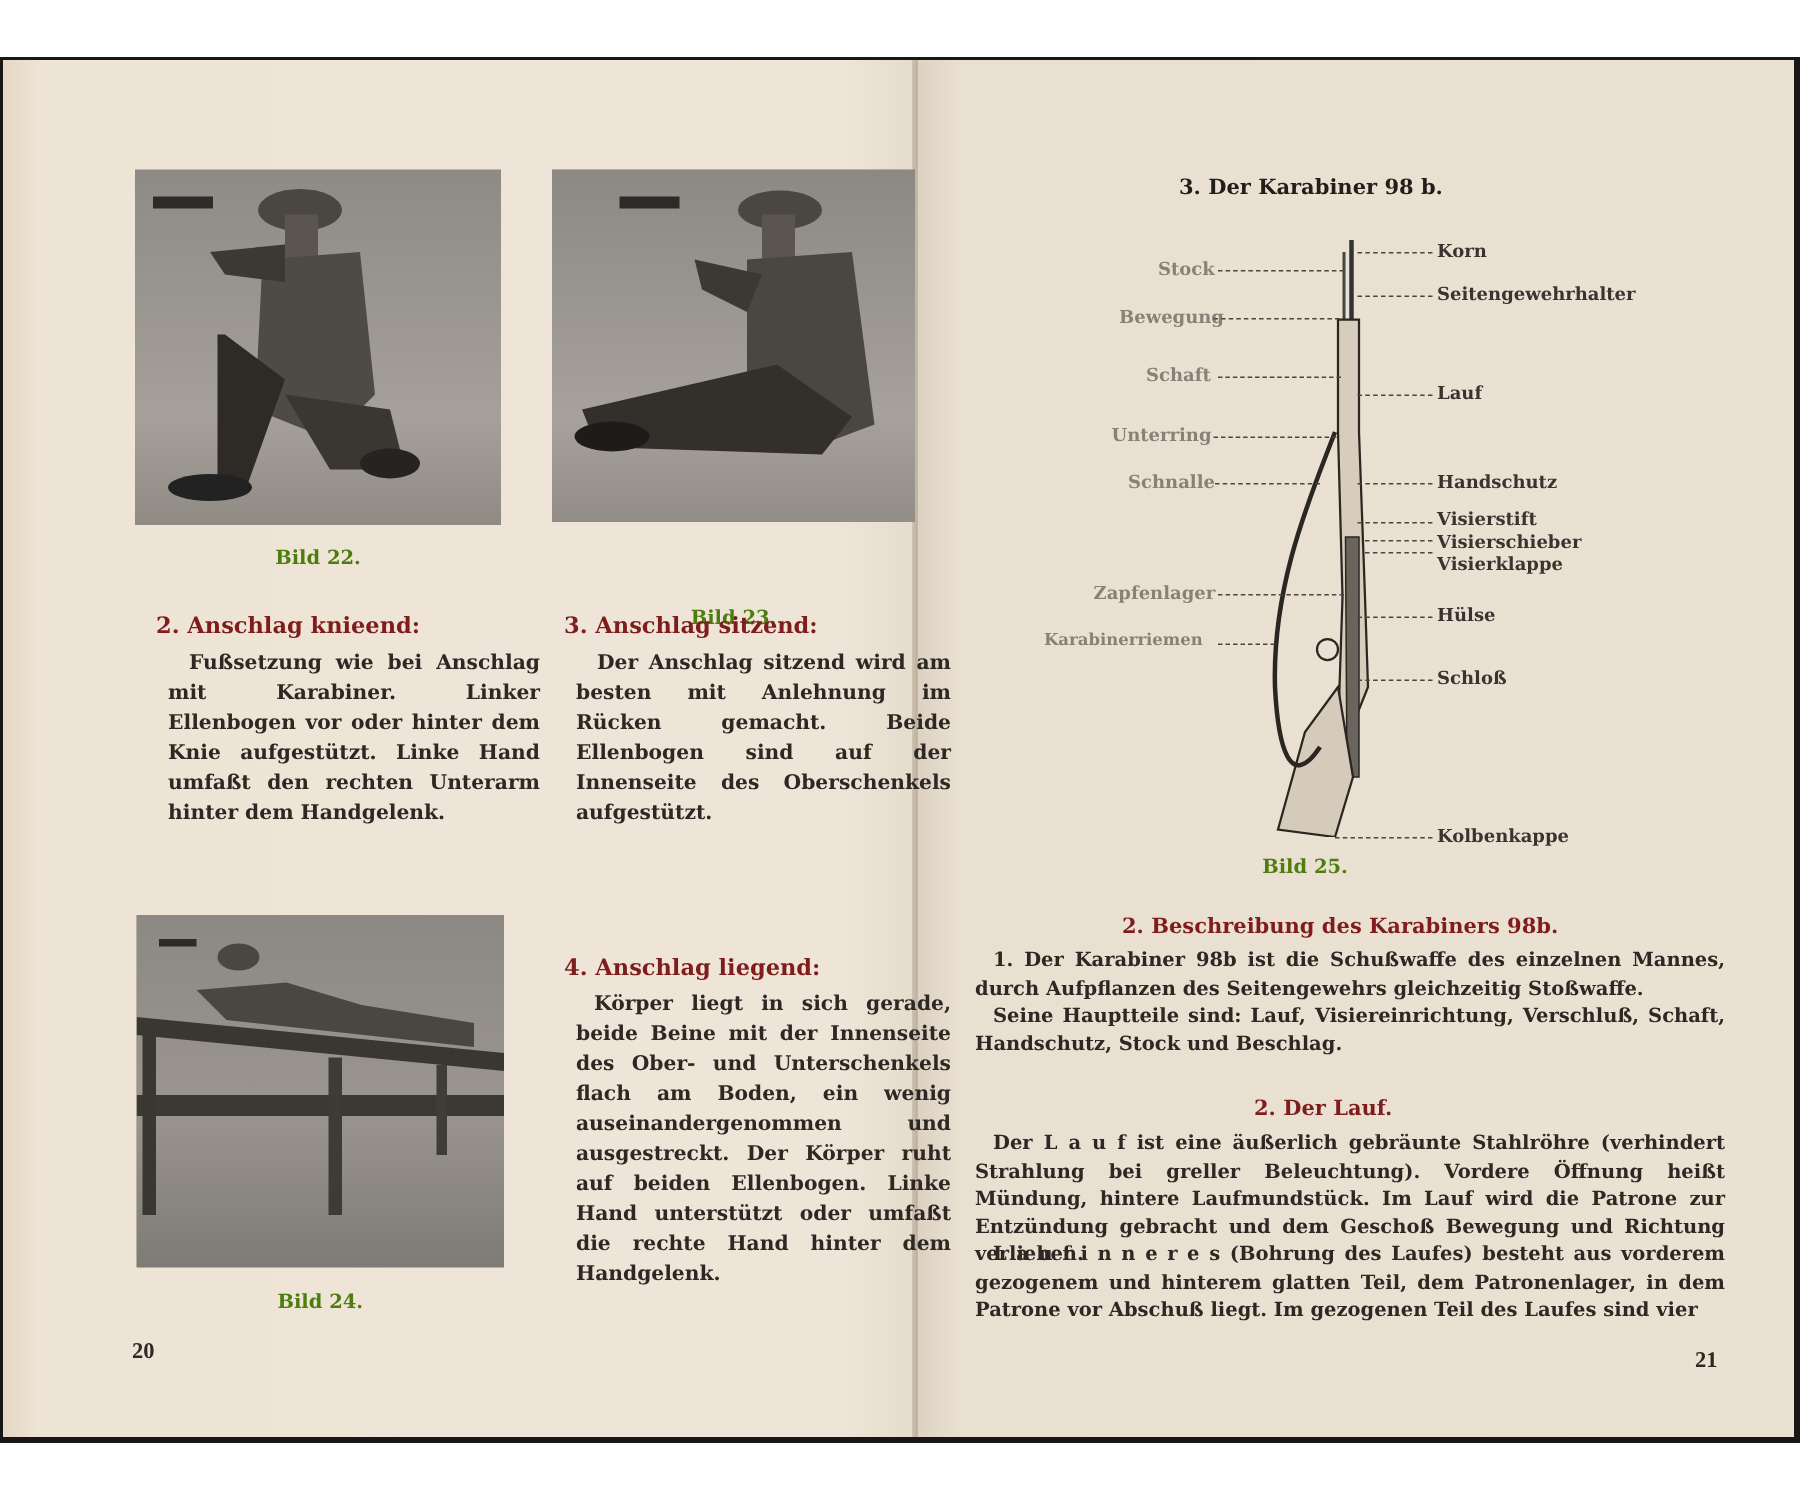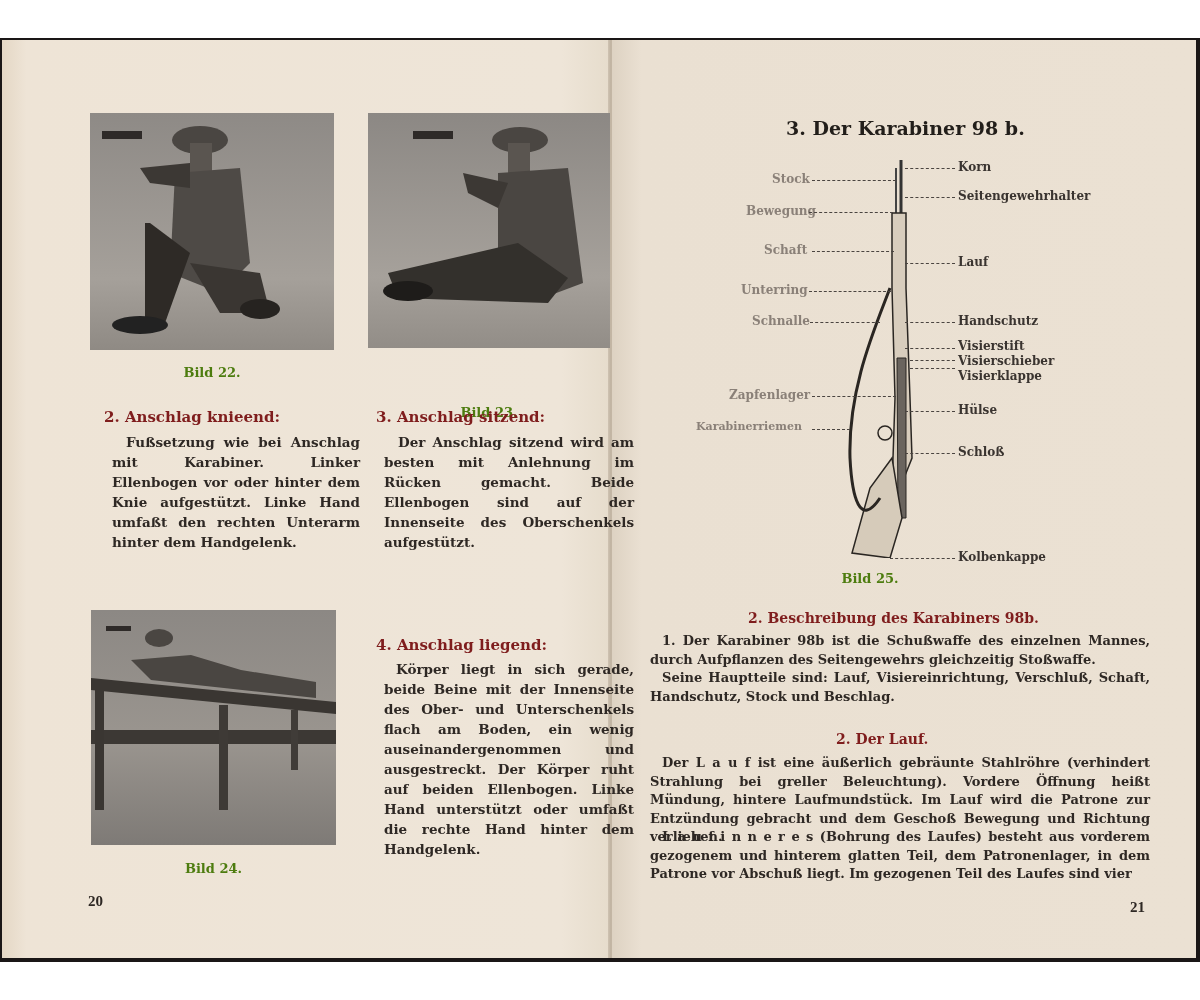--- a/index.html
+++ b/index.html
@@ -9,21 +9,21 @@
   .page { position:absolute; top:2px; height:918px; background:#ece2d4; }
   .page.left { left:2px; width:608px; background:linear-gradient(90deg,#e4d7c5 0%,#eee4d6 4%,#eee5d8 92%,#e6dccc 100%); }
   .page.right { left:612px; width:584px; background:linear-gradient(90deg,#ddd2c2 0%,#eae0d2 5%,#ebe1d3 100%); }
   .spine { position:absolute; left:608px; top:2px; width:6px; height:918px; background:linear-gradient(90deg,#cfc3b2,#bfb2a0,#d6cab8); }
   .photo { position:absolute; background:#8a8580; overflow:hidden; }
   .photo svg { width:100%; height:100%; display:block; }
   .caption { position:absolute; font-size:13px; text-align:center; font-weight:bold; color:#4d7c0f; }
   .heading { position:absolute; font-size:15px; font-weight:bold; color:#7f1d1d; }
   .para { position:absolute; font-size:13.5px; font-weight:bold; line-height:20px; text-align:justify; color:#2e2824;margin-left:24px; }
   .pagenum { position:absolute; font-size:15px; font-weight:bold; font-family:"Liberation Serif", serif; color:#2e2824; }
-  .title { position:absolute; font-size:19px; font-weight:bold; color:#221e1a; }
+  .title { position:absolute; font-size:14px; font-weight:bold; color:#221e1a; }
   .label { position:absolute; font-size:12px; font-weight:bold; color:#3a3430; white-space:nowrap; font-family:"DejaVu Serif", serif; }
   .label.faded { color:#8a8078; }
   .leader { position:absolute; border-top:1px dashed #4a4440; height:0; }
   .rp { position:absolute; font-size:13px; font-weight:bold; line-height:18.5px; text-align:justify; color:#2e2824; width:500px; left:650px; }
 </style>
 </head>
 <body>
 
 <div class="book">
   <div class="page left"></div>

